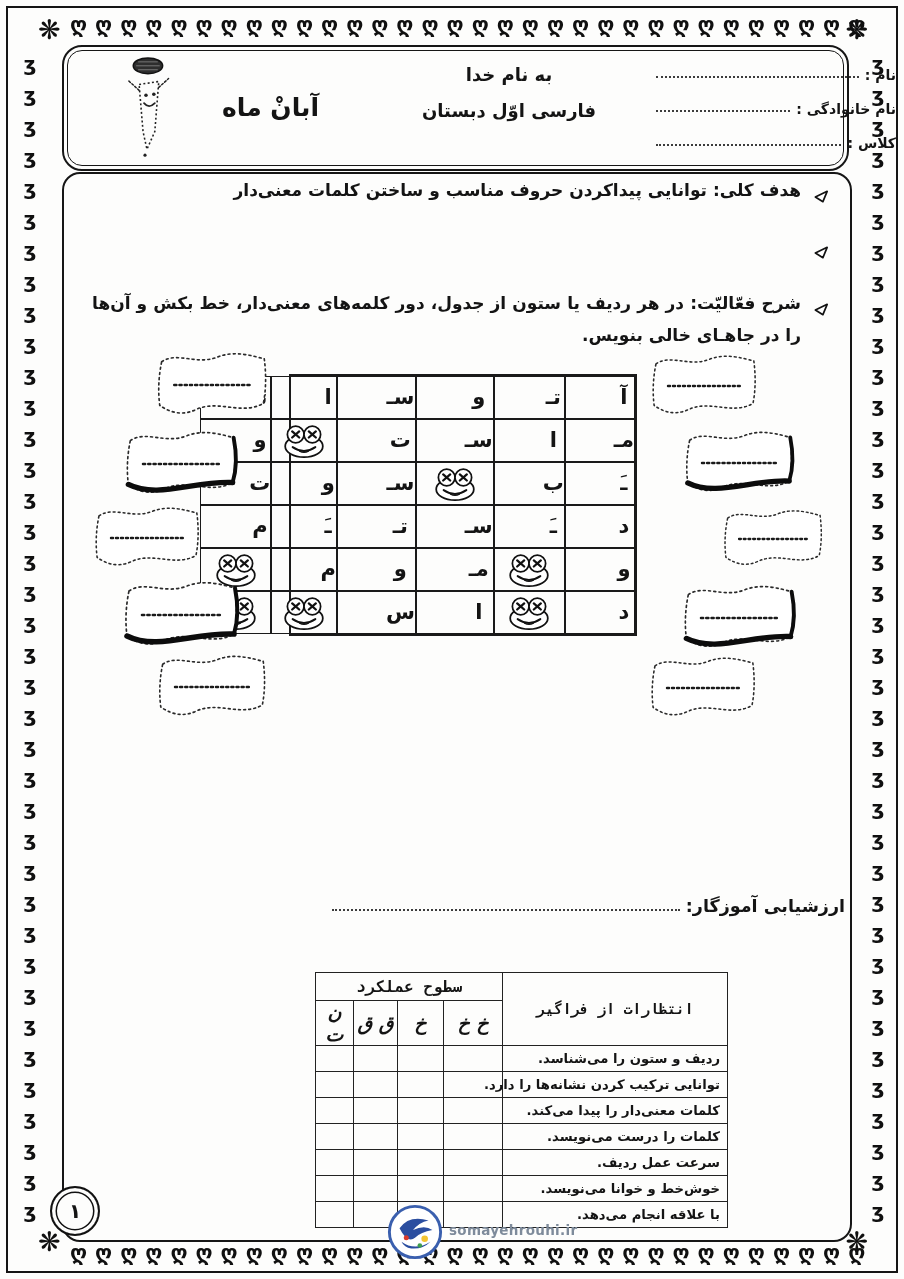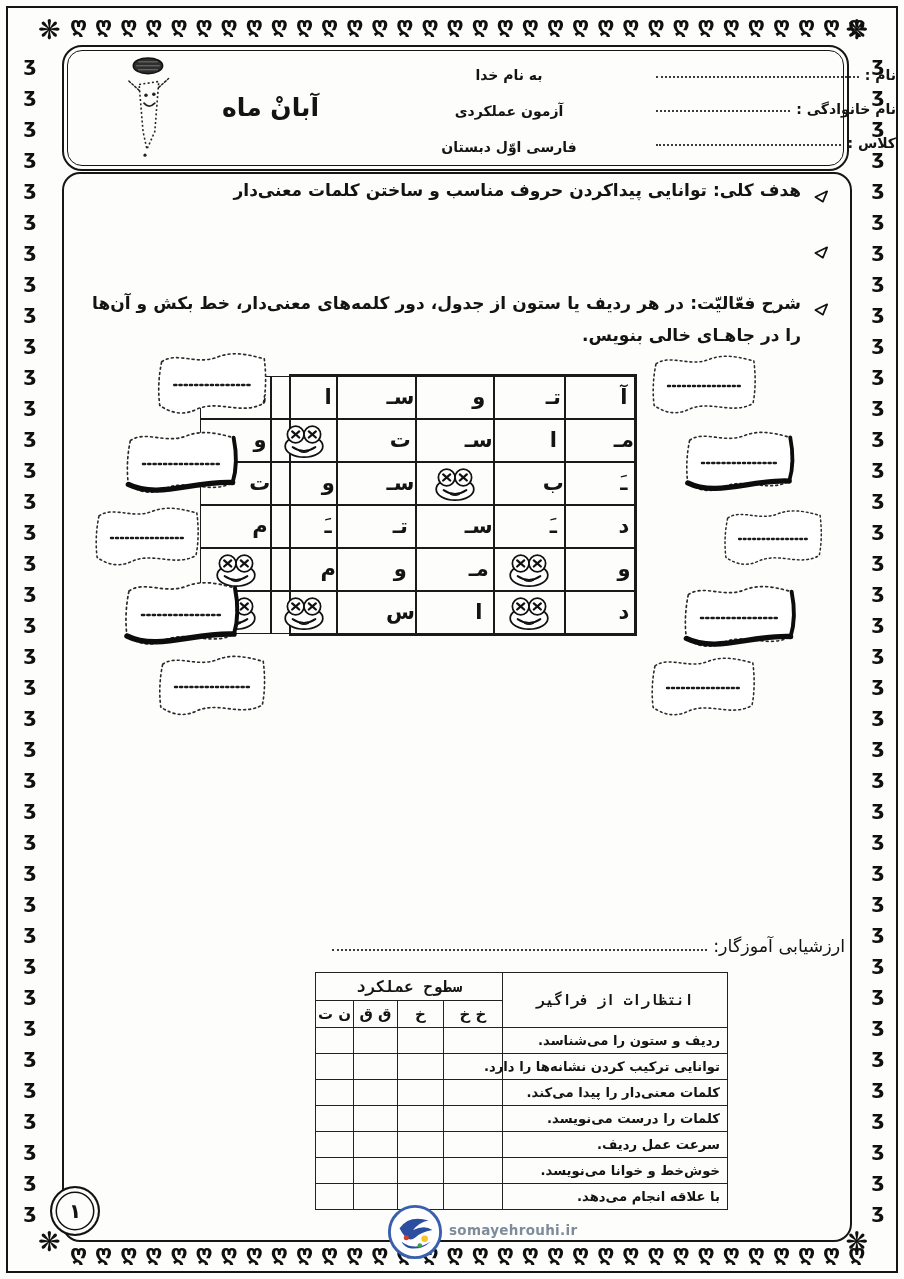--- a/index.html
+++ b/index.html
@@ -22,21 +22,21 @@
   .c-tl{left:38px;top:16px;} .c-tr{right:36px;top:16px;}
   .c-bl{left:38px;top:1228px;} .c-br{right:36px;top:1228px;}
 
   
   .header-box{position:absolute;left:62px;top:45px;width:783px;height:122px;
     border:2.5px solid #161616;border-radius:20px;background:#fdfdfc;}
   .header-box .inner{position:absolute;inset:3px;border:1.2px solid #161616;border-radius:15px;}
   .mascot{position:absolute;left:46px;top:8px;}
   .month-label{position:absolute;left:158px;top:46px;font-size:25px;font-weight:bold;direction:rtl;}
   .titles{position:absolute;left:300px;top:10px;width:290px;text-align:center;direction:rtl;}
-  .titles div{font-size:14px;font-weight:bold;line-height:36px;}
+  .titles div{font-size:18px;font-weight:bold;line-height:36px;}
   .name-fields{position:absolute;left:590px;top:6px;width:242px;direction:rtl;}
   .name-row{display:flex;align-items:flex-end;height:34px;}
   .name-row .lbl{font-size:14px;font-weight:bold;white-space:nowrap;padding-bottom:4px;}
   .dotline{flex:1;border-bottom:2.2px dotted #3c3c3c;margin:0 6px 9px 2px;min-width:30px;}
 
   
   .main-frame{position:absolute;left:62px;top:172px;width:786px;height:1066px;
     border:2.5px solid #161616;border-radius:18px;}
 
   
@@ -54,30 +54,30 @@
   .grid-cell .fa{transform:translateY(-1px);margin-left:48px;}
   .grid-cell svg{display:block;}
 
   
   .banner{position:absolute;}
   .banner svg{display:block;}
 
   
   .evaluation{position:absolute;left:330px;width:515px;top:896px;
     display:flex;align-items:flex-end;direction:rtl;}
-  .evaluation .lbl{font-size:17.5px;font-weight:normal;white-space:nowrap;margin-top:40px;}
+  .evaluation .lbl{font-size:17.5px;font-weight:bold;white-space:nowrap;}
   .evaluation .dotline{margin-bottom:5px;}
 
   
   .rubric{position:absolute;left:315px;top:972px;width:412px;
     border-collapse:collapse;direction:rtl;table-layout:fixed;}
   .rubric td{border:1.6px solid #222;font-weight:bold;text-align:center;
     font-size:16px;padding:0;}
   .rubric .hdr-levels{height:28px;font-family:Liberation Mono, monospace;}
-  .rubric .hdr-sub td{height:26px;font-size:15px;}
+  .rubric .hdr-sub td{height:26px;font-size:19px;font-style:italic;}
   .rubric .exp-hdr{font-size:14.5px;}
   .rubric tbody td{height:25px;}
   .rubric td.exp{font-size:13.2px;text-align:right;padding-right:7px;white-space:nowrap;}
 
   
   .page-num{position:absolute;left:50px;top:1186px;width:46px;height:46px;
     border:2.5px solid #111;border-radius:50%;display:flex;align-items:center;justify-content:center;
     background:#fdfdfc;box-shadow:inset 0 0 0 3.5px #fdfdfc, inset 0 0 0 5px #111;}
   .page-num span{font-size:20px;font-weight:bold;}
 
@@ -147,21 +147,20 @@
   <div class="header-box">
     <div class="inner"></div>
     <div class="mascot">
       <svg width="70" height="108">
           <use href="#pencil-mascot"></use>
         </svg>
     </div>
     <div class="month-label">آبانْ ماه</div>
     <div class="titles">
       <div>به نام خدا</div>
-      <div>آزمون عملکردی</div>
       <div>فارسی اوّل دبستان</div>
     </div>
     <div class="name-fields">
       <div class="name-row">
         <span class="lbl">نام :</span>
         <span class="dotline"></span>
       </div>
       <div class="name-row">
         <span class="lbl">نام خانوادگی :</span>
         <span class="dotline"></span>

